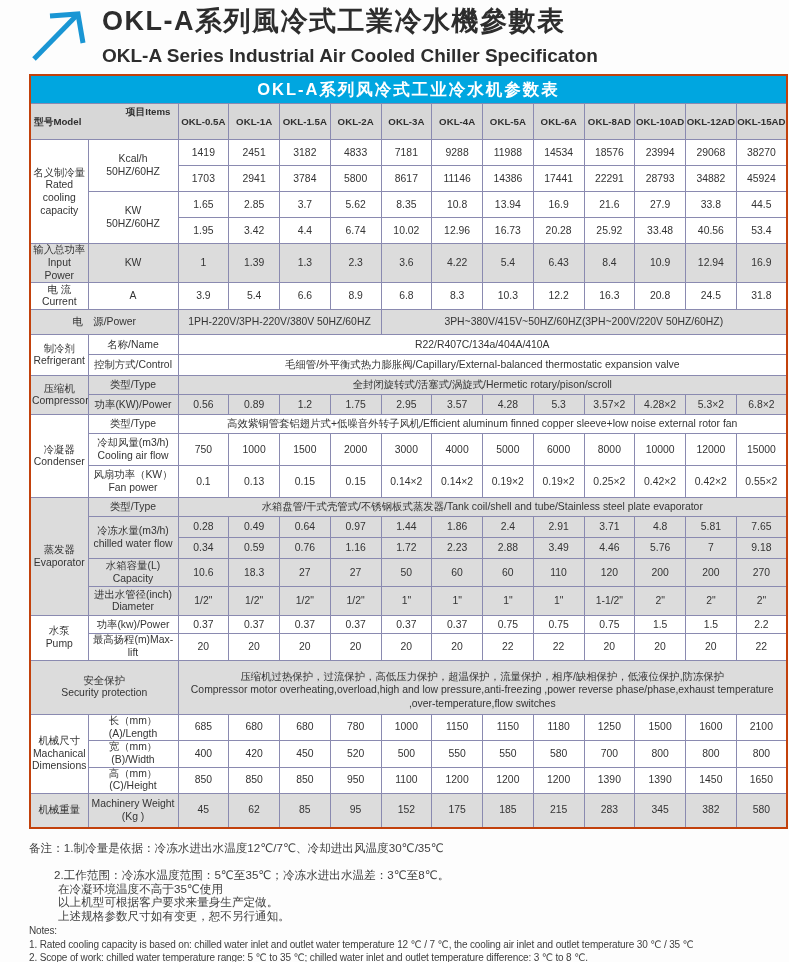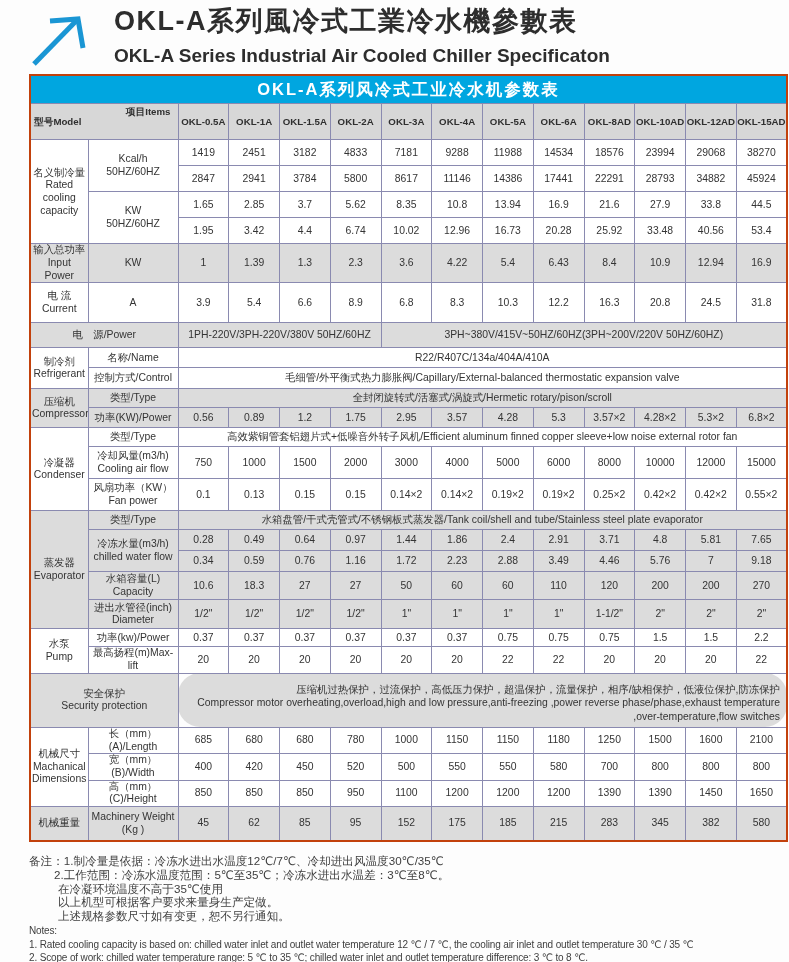--- a/index.html
+++ b/index.html
@@ -1,42 +1,42 @@
 <!DOCTYPE html>
 <html><head>
 <meta charset="utf-8">
 <style>
   html,body{margin:0;padding:0;}
   body{
     width:789px;height:962px;overflow:hidden;background:#fdfdfd;
     font-family:"Liberation Sans","DejaVu Sans",sans-serif;color:#3b3b3b;
   }
   
-  .hdr{display:flex;align-items:flex-end;gap:20px;padding:6px 0 0 26px;}
+  .hdr{display:flex;align-items:flex-start;gap:8px;padding:6px 0 0 26px;}
   .logo{width:68px;height:56px;flex:0 0 auto;}
   .t-zh{font-size:27px;font-weight:700;color:#2d2d2d;margin:0;letter-spacing:1.5px;line-height:1.15;}
   .t-en{font-size:19px;font-weight:600;color:#2d2d2d;margin:9px 0 0;line-height:1.1;}
   
   table{border-collapse:collapse;table-layout:fixed;width:759px;margin:7px 0 0 29px;border:2px solid #c2410c;}
   th,td{
     border:1px solid #8a8ab0;font-size:10.4px;font-weight:400;text-align:center;
     vertical-align:middle;padding:0 1px;white-space:pre-line;line-height:1.22;color:#343434;
     background:#fff;overflow:hidden;
   }
   .tbar{background:#00a6e0 !important;color:#fff;font-size:16.5px;font-weight:700;height:27px;letter-spacing:2px;}
   .models th{background:#d7d7d7;height:29px;font-size:9.7px;font-weight:600;color:#2f2f2f;padding:0;}
   .diag{
     position:relative;background:#d7d7d7;
     background-image:linear-gradient(to bottom right,transparent 49.3%,#8f8fb4 49.3%,#8f8fb4 50.7%,transparent 50.7%);
   }
   .diag span{position:absolute;font-size:9.7px;font-weight:600;color:#2f2f2f;}
   .dm{left:3px;top:12px;}
   .di{right:7px;top:2px;}
   tr.shade td{background:#dcdcdc;}
-  td.tl{text-align:right;padding:8px 6px 2px 6px;line-height:1.32;border-radius:22px;}
+  td.tl{text-align:center;padding:8px 6px 2px 6px;line-height:1.32;}
   
   .notes{margin:12px 0 0 29px;color:#3e3e3e;}
   .notes-zh div{font-size:11.6px;line-height:13.6px;white-space:nowrap;}
   .notes-en div{font-size:10px;line-height:13.2px;white-space:nowrap;letter-spacing:-0.15px;}
   .notes-en{margin-top:2px;}
 </style>
 </head>
 <body>
 
 <div class="page">
@@ -109,21 +109,21 @@
           <td>7181</td>
           <td>9288</td>
           <td>11988</td>
           <td>14534</td>
           <td>18576</td>
           <td>23994</td>
           <td>29068</td>
           <td>38270</td>
         </tr>
         <tr style="height: 26px;">
-          <td>2847</td>
+          <td>1703</td>
           <td>2941</td>
           <td>3784</td>
           <td>5800</td>
           <td>8617</td>
           <td>11146</td>
           <td>14386</td>
           <td>17441</td>
           <td>22291</td>
           <td>28793</td>
           <td>34882</td>
@@ -169,21 +169,21 @@
           <td>2.3</td>
           <td>3.6</td>
           <td>4.22</td>
           <td>5.4</td>
           <td>6.43</td>
           <td>8.4</td>
           <td>10.9</td>
           <td>12.94</td>
           <td>16.9</td>
         </tr>
-        <tr style="height: 40px;">
+        <tr style="height: 27px;">
           <td>电 流
 Current</td>
           <td>A</td>
           <td>3.9</td>
           <td>5.4</td>
           <td>6.6</td>
           <td>8.9</td>
           <td>6.8</td>
           <td>8.3</td>
           <td>10.3</td>
@@ -437,21 +437,21 @@
           <td>345</td>
           <td>382</td>
           <td>580</td>
         </tr>
       </tbody>
   </table>
 
   <div class="notes">
     <div class="notes-zh">
         <div style="padding-left: 0px;">备注：1.制冷量是依据：冷冻水进出水温度12℃/7℃、冷却进出风温度30℃/35℃</div>
-        <div style="padding-left: 25px;">2.工作范围：冷冻水温度范围：5℃至35℃；冷冻水进出水温差：3℃至8℃。</div>
+        <div style="padding-left: 25px; margin-top: 13px;">2.工作范围：冷冻水温度范围：5℃至35℃；冷冻水进出水温差：3℃至8℃。</div>
         <div style="padding-left: 29px;">在冷凝环境温度不高于35℃使用</div>
         <div style="padding-left: 29px;">以上机型可根据客户要求来量身生产定做。</div>
         <div style="padding-left: 29px;">上述规格参数尺寸如有变更，恕不另行通知。</div>
       </div>
     <div class="notes-en">
         <div style="padding-left: 0px;">Notes:</div>
         <div style="padding-left: 0px;">1. Rated cooling capacity is based on: chilled water inlet and outlet water temperature 12 ℃ / 7 ℃, the cooling air inlet and outlet temperature 30 ℃ / 35 ℃</div>
         <div style="padding-left: 0px;">2. Scope of work: chilled water temperature range: 5 ℃ to 35 ℃; chilled water inlet and outlet temperature difference: 3 ℃ to 8 ℃.</div>
         <div style="padding-left: 0px;">The ambient temperature of condensation: Not higher than 35 ℃ (non-standard chiller ambient temperature of condensation can reach maximum 55 ℃, need to order production).</div>
       </div>

